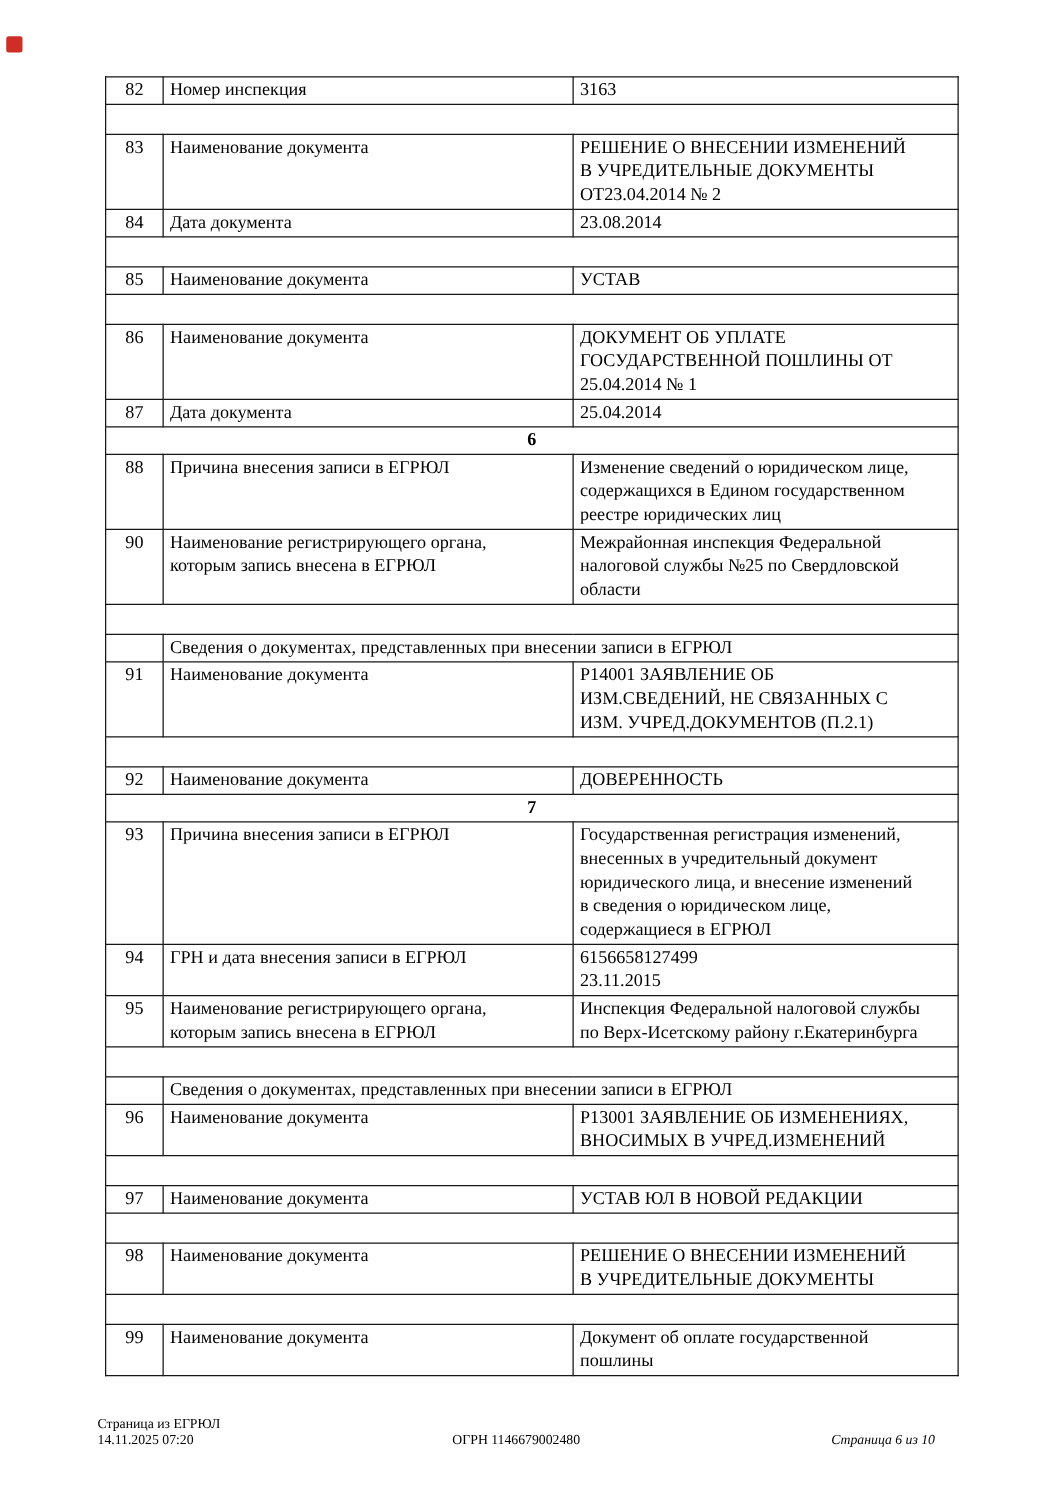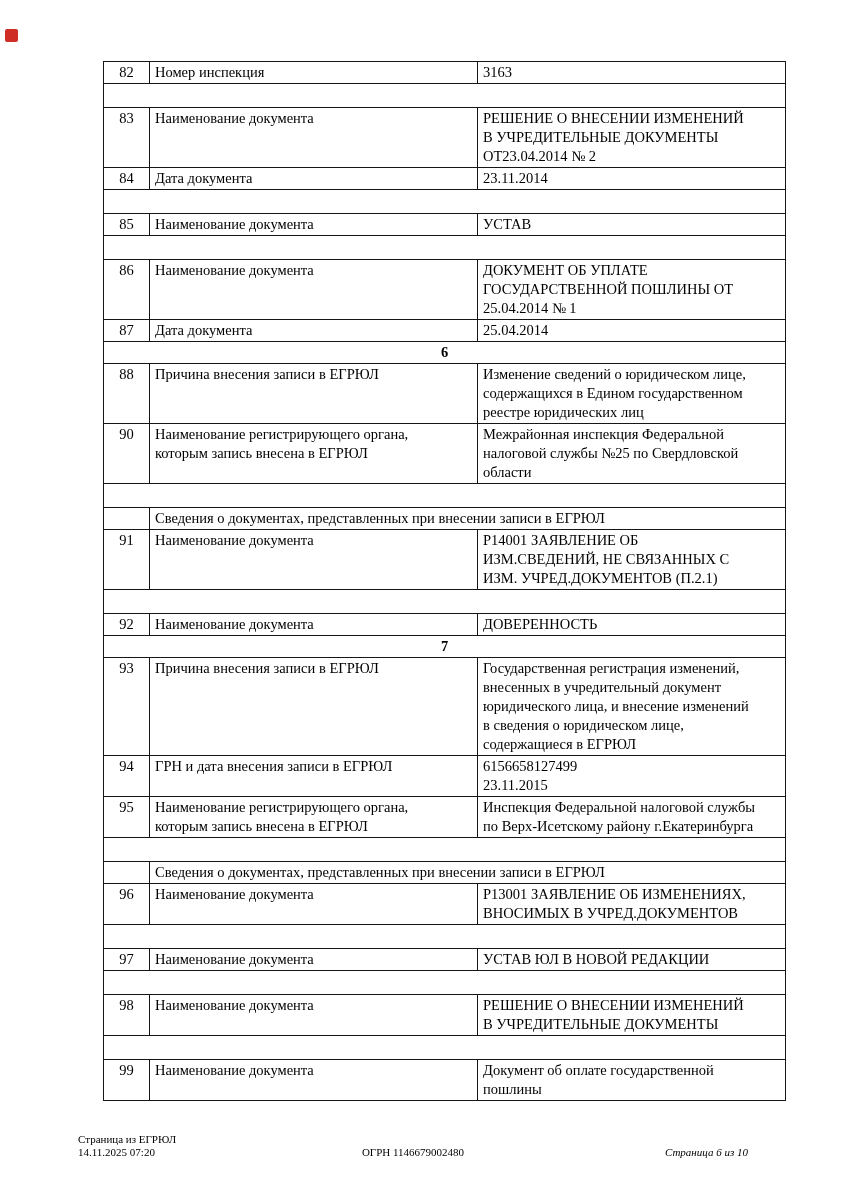--- a/index.html
+++ b/index.html
@@ -14,21 +14,21 @@
 
   .marker {
     position: absolute; left: 5px; top: 29px;
     width: 13px; height: 13px; border-radius: 2px;
     background: #cf2e26;
   }
 
   table.doc-table {
     position: absolute; left: 84px; top: 61px;
     width: 682px;
-    border-collapse: collapse; table-layout: fixed; margin-left: 19px;
+    border-collapse: collapse; table-layout: fixed;
   }
   .doc-table td {
     border: 1.5px solid #161616;
     padding: 1px 5px;
     font-size: 14.5px;
     line-height: 19px;
     vertical-align: top;
     white-space: pre;
     overflow: hidden;
   }
@@ -72,21 +72,21 @@
         <tr class="r-data">
           <td class="c-num">83</td>
           <td class="c-label">Наименование документа</td>
           <td class="c-value">РЕШЕНИЕ О ВНЕСЕНИИ ИЗМЕНЕНИЙ
 В УЧРЕДИТЕЛЬНЫЕ ДОКУМЕНТЫ
 ОТ23.04.2014 № 2</td>
         </tr>
         <tr class="r-data">
           <td class="c-num">84</td>
           <td class="c-label">Дата документа</td>
-          <td class="c-value">23.11.2014</td>
+          <td class="c-value">23.08.2014</td>
         </tr>
         <tr class="r-spacer">
           <td colspan="3"></td>
         </tr>
         <tr class="r-data">
           <td class="c-num">85</td>
           <td class="c-label">Наименование документа</td>
           <td class="c-value">УСТАВ</td>
         </tr>
         <tr class="r-spacer">
@@ -173,21 +173,21 @@
           <td colspan="3"></td>
         </tr>
         <tr class="r-subheader">
           <td class="c-num"></td>
           <td class="c-subheader" colspan="2">Сведения о документах, представленных при внесении записи в ЕГРЮЛ</td>
         </tr>
         <tr class="r-data">
           <td class="c-num">96</td>
           <td class="c-label">Наименование документа</td>
           <td class="c-value">Р13001 ЗАЯВЛЕНИЕ ОБ ИЗМЕНЕНИЯХ,
-ВНОСИМЫХ В УЧРЕД.ДОКУМЕНТОВ</td>
+ВНОСИМЫХ В УЧРЕД.ИЗМЕНЕНИЙ</td>
         </tr>
         <tr class="r-spacer">
           <td colspan="3"></td>
         </tr>
         <tr class="r-data">
           <td class="c-num">97</td>
           <td class="c-label">Наименование документа</td>
           <td class="c-value">УСТАВ ЮЛ В НОВОЙ РЕДАКЦИИ</td>
         </tr>
         <tr class="r-spacer">

